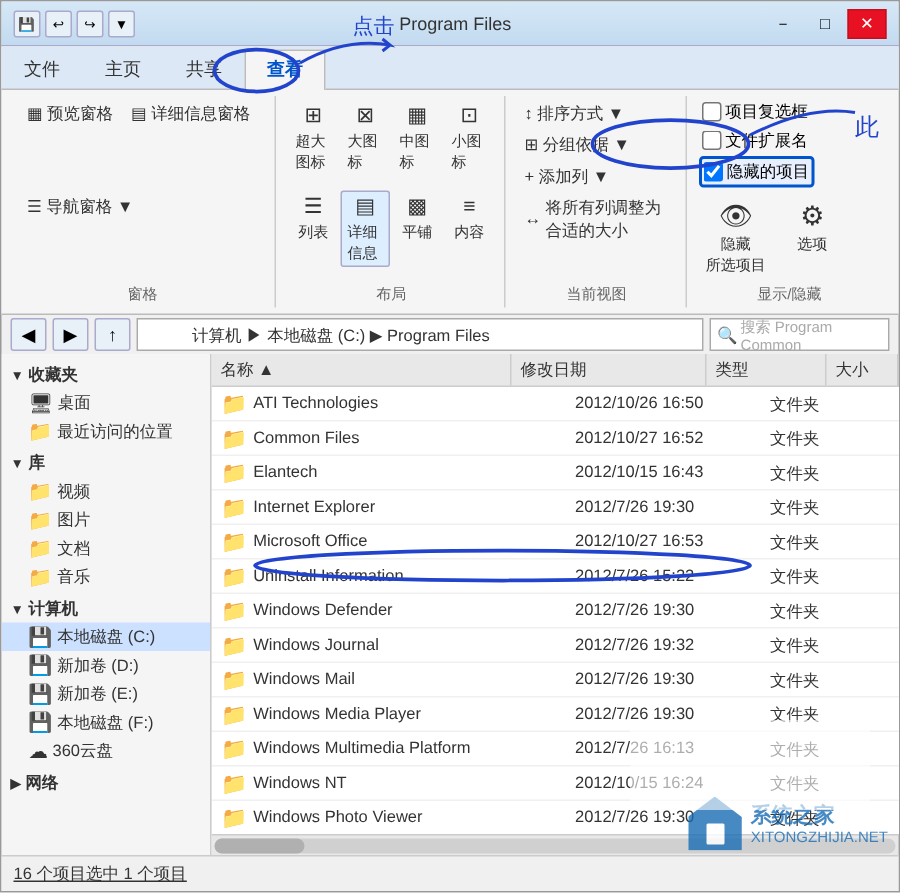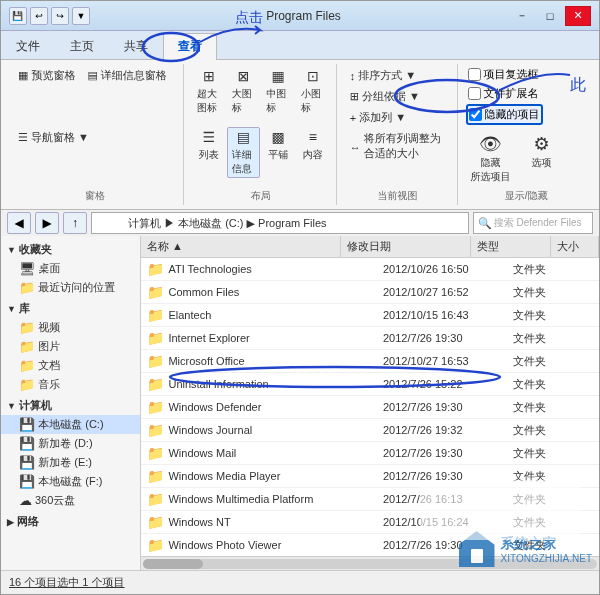--- a/index.html
+++ b/index.html
@@ -212,21 +212,21 @@
 
     <div class="toolbar-row">
       <div class="nav-btn">◀</div>
       <div class="nav-btn">▶</div>
       <div class="nav-btn">↑</div>
       <div class="address-input" style="display:flex;align-items:center;padding-left:36px;">
         <span style="font-size:11px;color:#333;">计算机 ▶ 本地磁盘 (C:) ▶ Program Files</span>
       </div>
       <div class="search-input" style="display:flex;align-items:center;gap:2px;">
         <span style="color:#aaa;">🔍</span>
-        <span style="color:#aaa;font-size:10px;">搜索 Defender Files</span>
+        <span style="color:#aaa;font-size:10px;">搜索 Program Common</span>
       </div>
     </div>
 
     <div class="main-area">
 
       <div class="sidebar">
 
         <div class="sidebar-section">
           <div class="sidebar-header">
             <span class="arrow">▼</span>

